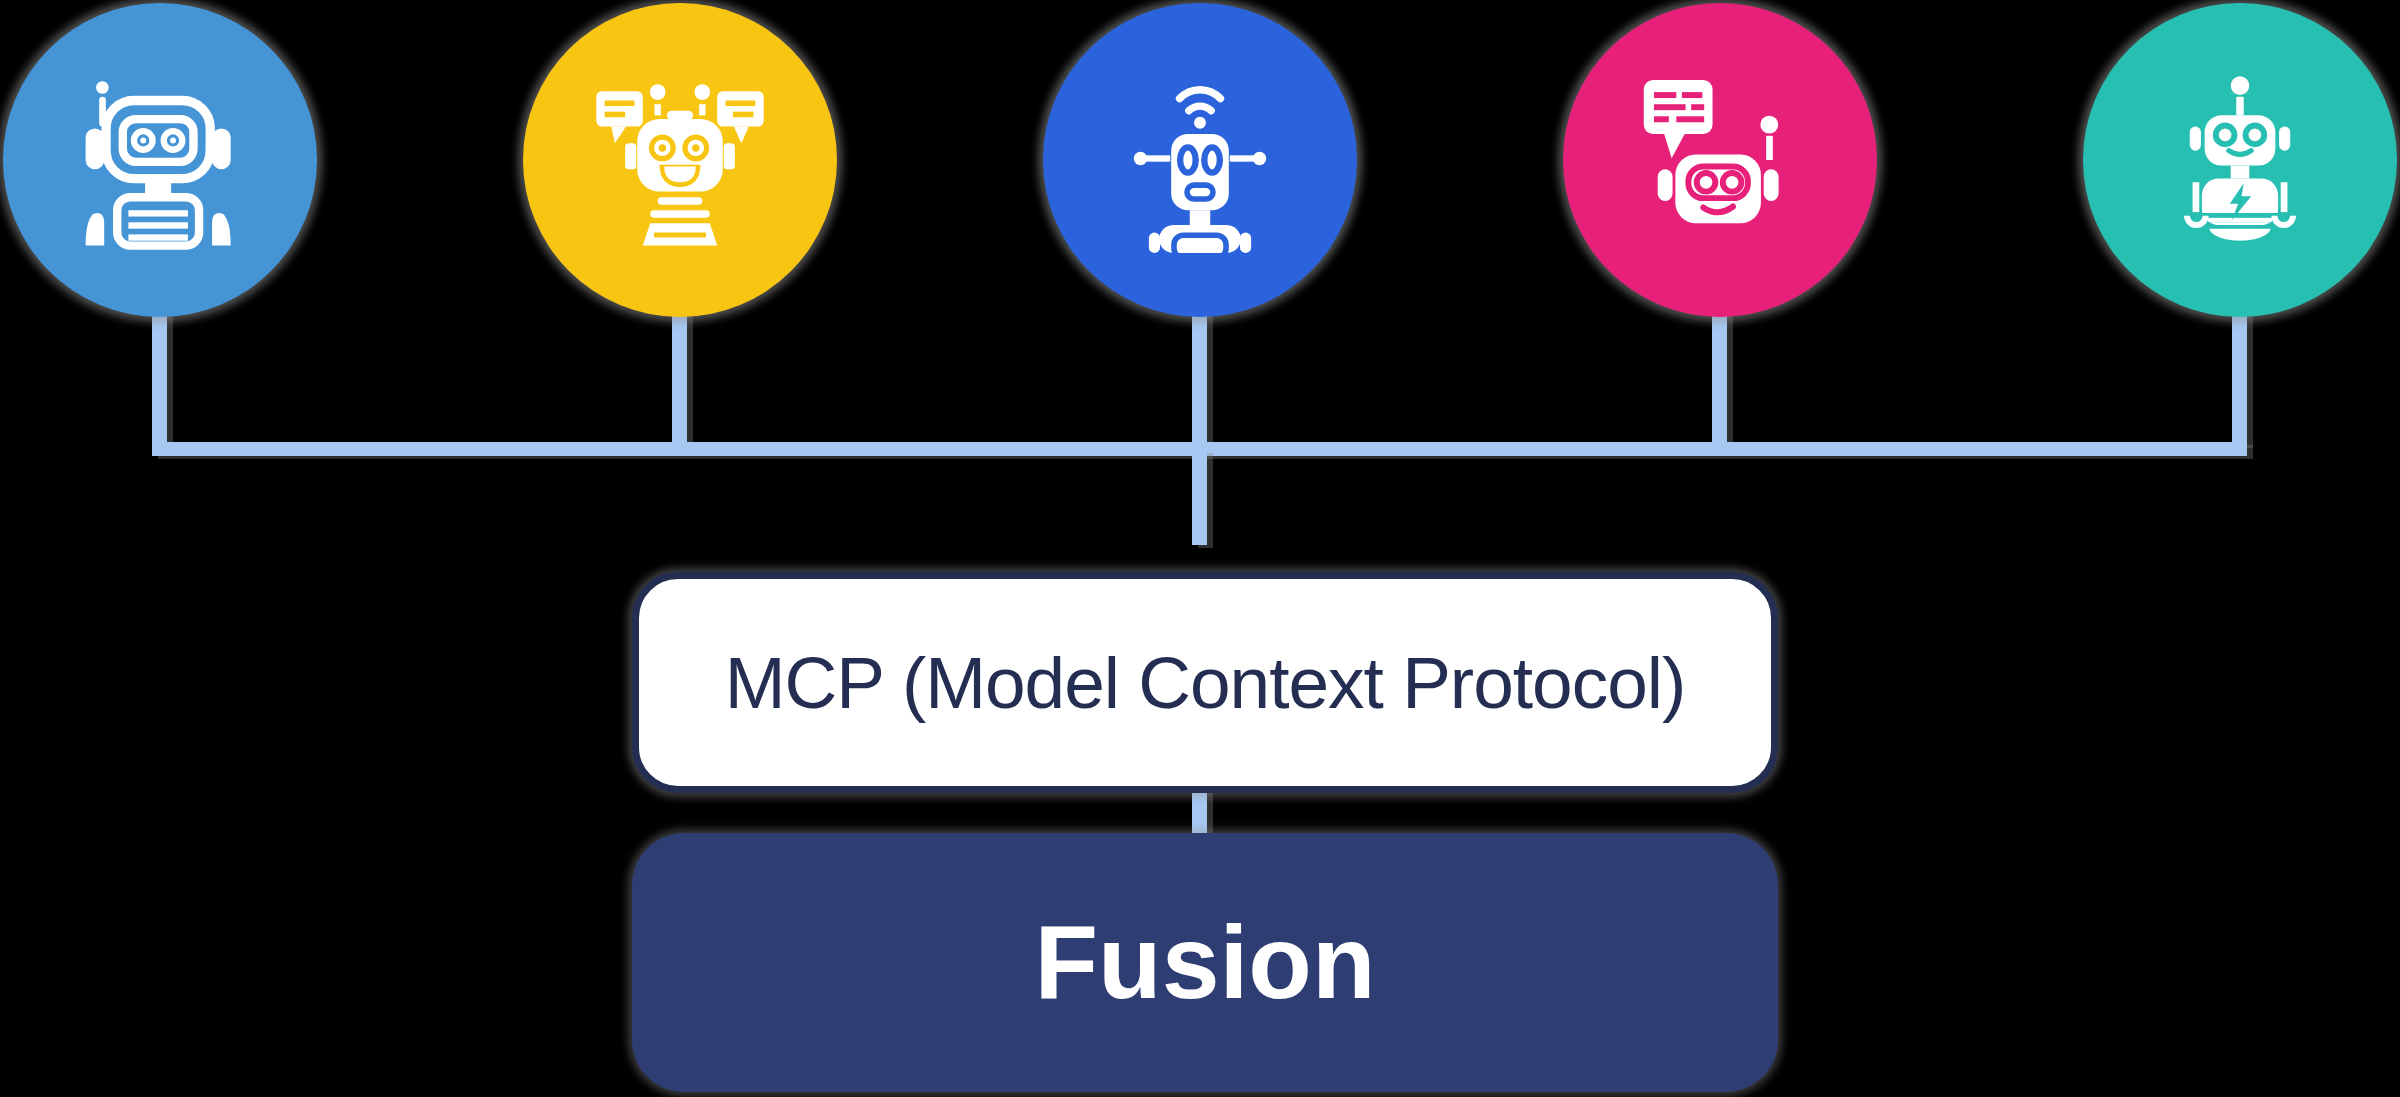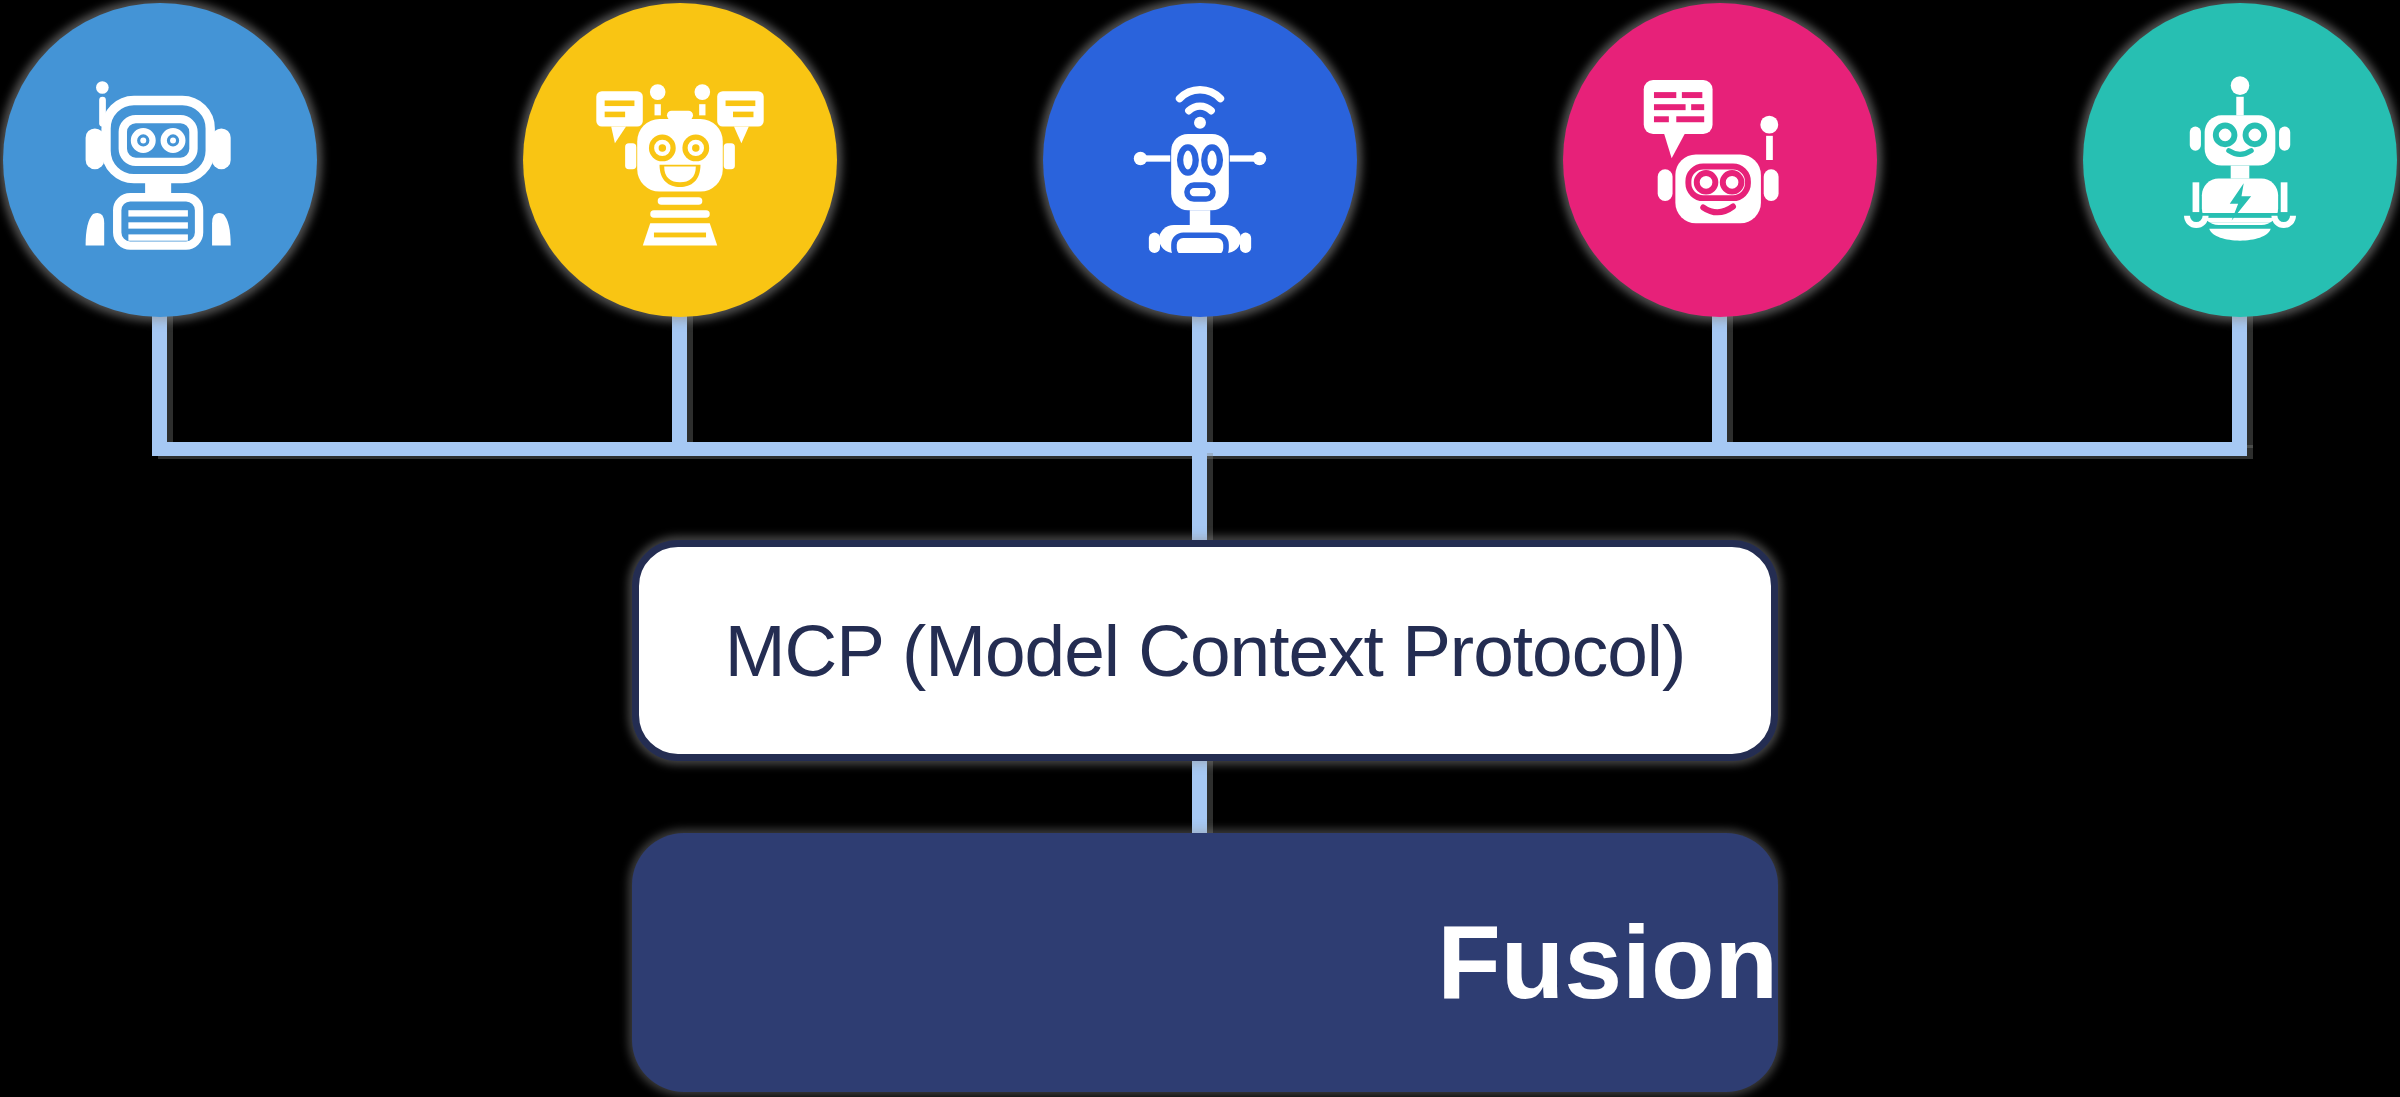--- a/index.html
+++ b/index.html
@@ -14,26 +14,26 @@
 
   
   .agent{position:absolute;top:3px;width:314px;height:314px;border-radius:50%;
     display:flex;align-items:center;justify-content:center;z-index:2;
     box-shadow:0 0 9px 5px rgba(145,145,145,0.55);}
   .agent svg{width:186px;height:186px;display:block;}
 
   
   .node-box{position:absolute;left:632px;width:1146px;display:flex;align-items:center;
     justify-content:center;z-index:2;box-sizing:border-box;text-align:center;}
-  .mcp{top:540px;height:221px;background:var(--mcp-fill,#fff);
+  .mcp{top:572px;height:221px;background:var(--mcp-fill,#fff);
     border:7px solid var(--ink,#242D52);border-radius:46px;
     box-shadow:0 0 9px 4px rgba(150,150,150,0.45);}
   .mcp .label{color:var(--mcp-text,#242D52);font-size:73px;letter-spacing:-1px;}
   .fusion{top:833px;height:259px;background:var(--fusion-fill,#2E3D72);border-radius:52px;
-    box-shadow:0 0 9px 4px rgba(150,150,150,0.4);justify-content:flex-end;}
+    box-shadow:0 0 9px 4px rgba(150,150,150,0.4);}
   .fusion .label{color:var(--fusion-text,#fff);font-size:104px;font-weight:bold;}
 </style>
 </head>
 <body>
 
 <div class="canvas">
 
   <div class="stem" style="left:152px;top:295px;height:150px;"></div>
   <div class="stem" style="left:672px;top:295px;height:150px;"></div>
   <div class="stem" style="left:1192px;top:295px;height:150px;"></div>

